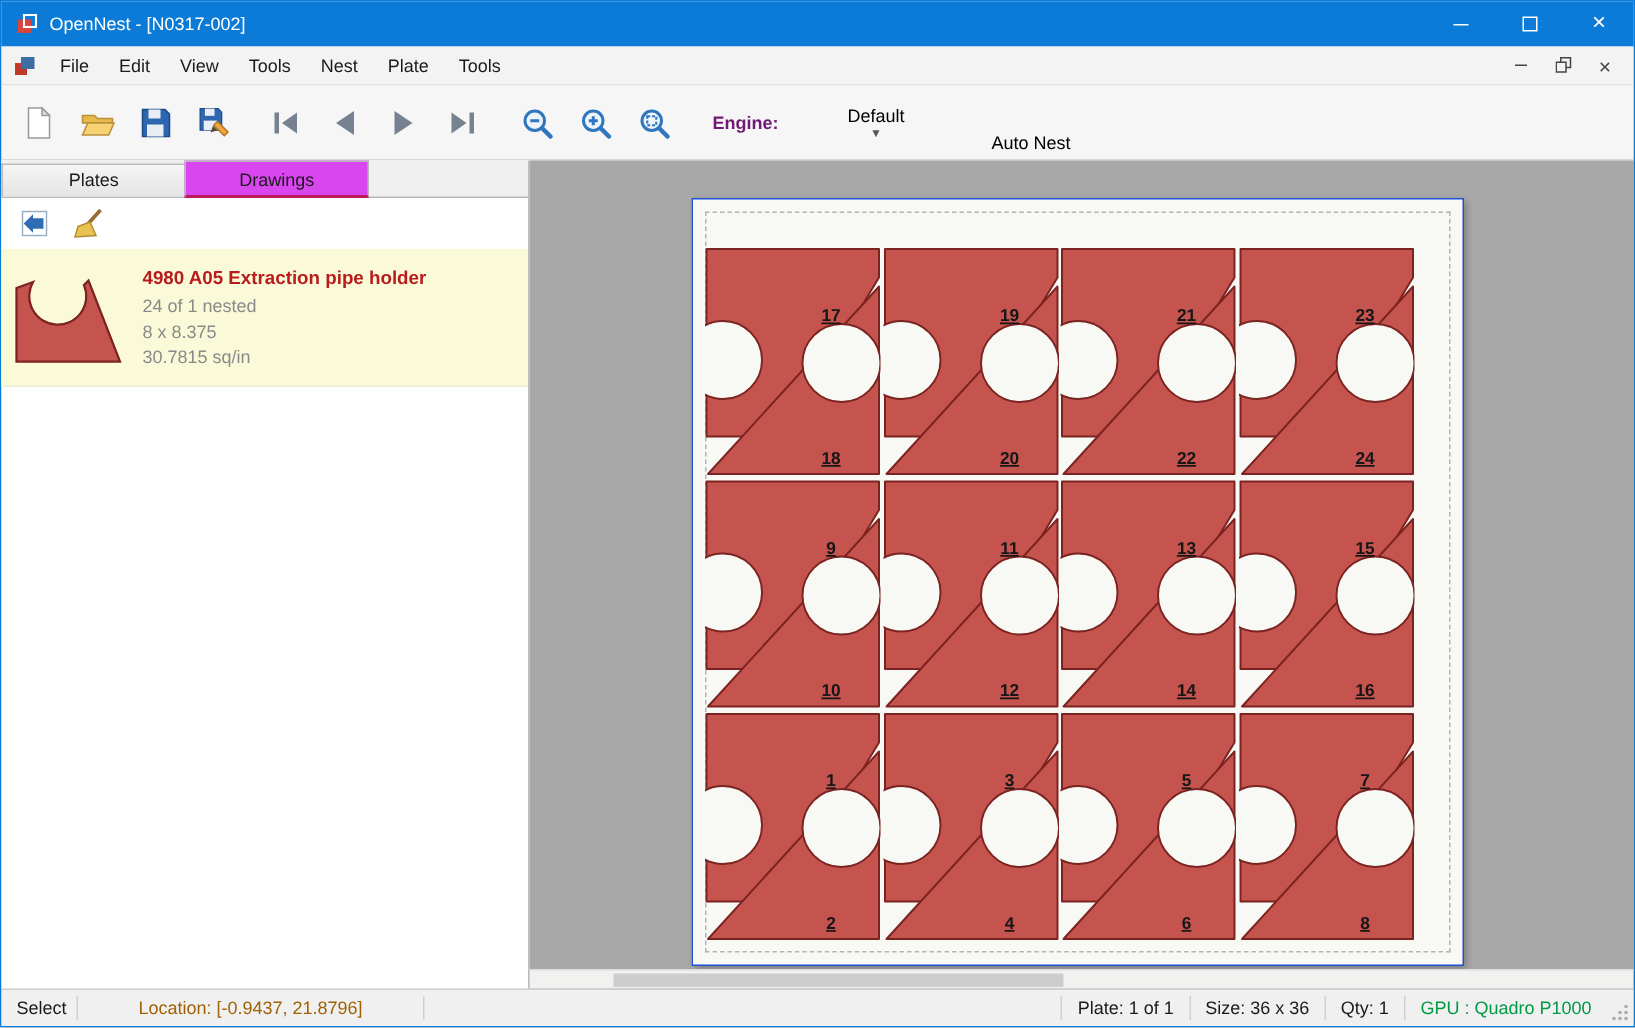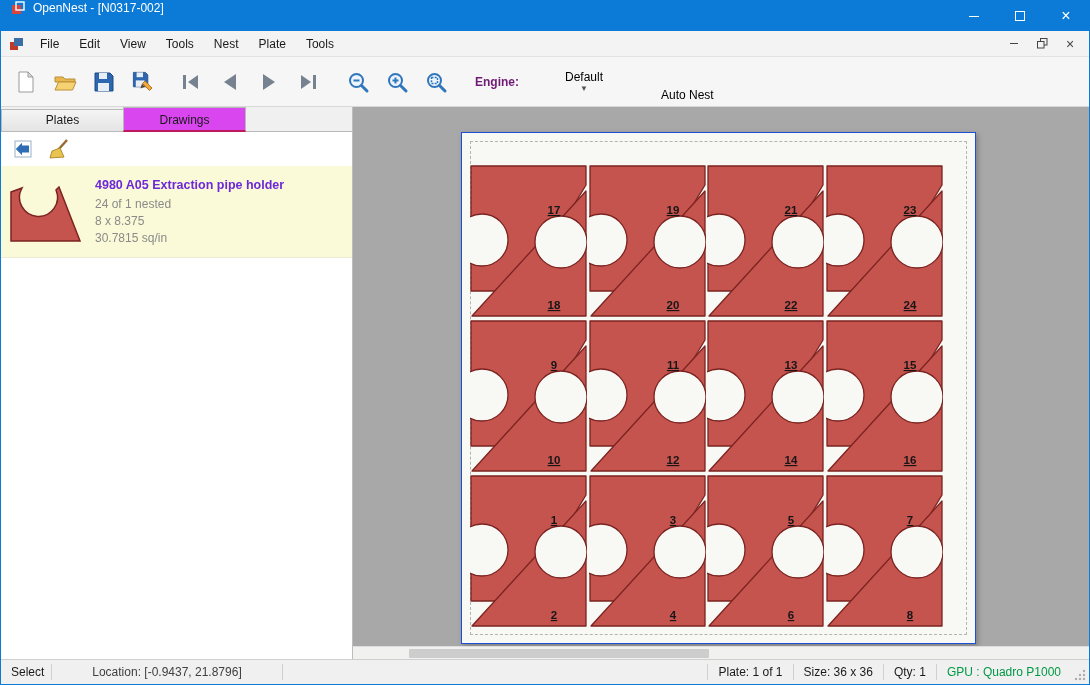--- a/index.html
+++ b/index.html
@@ -2,21 +2,21 @@
 <html style="--part-fill: #c5534e; --part-stroke: #7b2320; --plate-bg: #f8f8f4;"><head>
 <meta charset="utf-8">
 <style>
   * { margin:0; padding:0; box-sizing:border-box; font-family:"Liberation Sans","DejaVu Sans",sans-serif; }
   html,body { width:1090px; height:685px; overflow:hidden; background:#fff; }
   :root { --part-fill:#c5534e; --part-stroke:#7b2320; --plate-bg:#f8f8f4; }
 
   .window { width:1090px; height:685px; display:flex; flex-direction:column; border:1px solid #0b7bd7; background:#f0f0f0; }
 
   
-  .titlebar { flex:0 0 30px; background:#0b7bd7; display:flex; color:#fff; font-size:12px; }
+  .titlebar { flex:0 0 30px; background:#0b7bd7; display:flex; align-items:center; color:#fff; font-size:12px; }
   .titlebar .app-icon { margin:0 8px 0 10px; display:flex; }
   .wbtns { margin-left:auto; display:flex; height:100%; }
   .wbtn { width:46px; height:100%; display:flex; align-items:center; justify-content:center; color:#fff; cursor:default; }
   .glyph-min { width:10px; height:1px; background:#fff; display:block; }
   .glyph-max { width:10px; height:10px; border:1px solid #fff; display:block; }
   .glyph-close { font-size:16px; line-height:1; }
 
   
   .menubar { flex:0 0 26px; background:#f3f3f3; display:flex; align-items:center; font-size:12px; color:#1a1a1a; border-bottom:1px solid #e3e3e3; }
   .menubar .mdi-icon { margin:0 6px 0 8px; display:flex; }
@@ -42,35 +42,35 @@
   .tabstrip { flex:0 0 25px; background:#f0f0f0; border-bottom:1px solid #b9b9b9; display:flex; align-items:flex-end; }
   .tab { width:123px; height:22px; line-height:21px; text-align:center; font-size:12px; color:#1a1a1a;
          border:1px solid #b9b9b9; border-bottom:none; background:linear-gradient(#f5f5f5,#e4e4e4); margin-left:-1px; }
   .tab:first-child { margin-left:0; }
   .tab.active { height:25px; line-height:24px; background:#d946ef; margin-bottom:-1px; border-bottom:2px solid #be185d; }
   .panel-toolbar { flex:0 0 34px; display:flex; align-items:center; gap:8px; padding-left:8px; background:#fff; }
   .ptool-btn { width:28px; height:26px; display:flex; align-items:center; justify-content:center; }
   .drawing-item { background:#fafad8; display:flex; gap:12px; padding:10px 8px; height:92px; border-bottom:1px solid #ececd2; }
   .drawing-thumb { flex:0 0 74px; display:flex; align-items:center; }
   .drawing-text { font-size:12px; color:#8a8a8a; line-height:17px; padding-top:2px; }
-  .drawing-title { font-size:12.5px; font-weight:bold; color:#6d28d9; margin-bottom:3px; line-height:15px; }
+  .drawing-title { font-size:12.5px; font-weight:bold; color:#b91c1c; margin-bottom:3px; line-height:15px; }
 
   .canvas { flex:1; position:relative; background:#a8a8a8; overflow:hidden; }
   .plate { position:absolute; left:108px; top:25px; width:515px; height:512px; background:var(--plate-bg);
            border:1px solid #1d4ed8; box-shadow:2px 2px 5px rgba(0,0,0,0.25); }
   .plate-margin { position:absolute; left:8px; top:8px; right:8px; bottom:8px; border:1px dashed #b3b3b3; pointer-events:none; }
   .nest-pair { position:absolute; }
   .hscroll { position:absolute; left:0; right:0; bottom:0; height:13px; background:#f1f1ef; border-top:1px solid #dcdcdc; }
   .hthumb { position:absolute; left:56px; top:2px; width:300px; height:9px; background:#cdcdcd; border-radius:1px; }
 
   
   .statusbar { flex:0 0 25px; background:#f0f0f0; border-top:1px solid #cfcfcf; display:flex; align-items:center; font-size:12px; color:#1a1a1a;text-align:center; }
   .scell { padding:0 10px; white-space:nowrap; }
   .scell.mode { width:50px; }
-  .scell.loc { width:230px; color:#404040; }
+  .scell.loc { width:230px; color:#a16207; }
   .sfill { flex:1; }
   .ssep { width:1px; height:16px; background:#cfcfcf; }
   .scell.gpu { color:#009944; }
   .grip { width:18px; height:100%; display:flex; align-items:flex-end; justify-content:flex-end; padding:3px; }
 </style>
 </head>
 <body>
 
 <div class="window">
 

